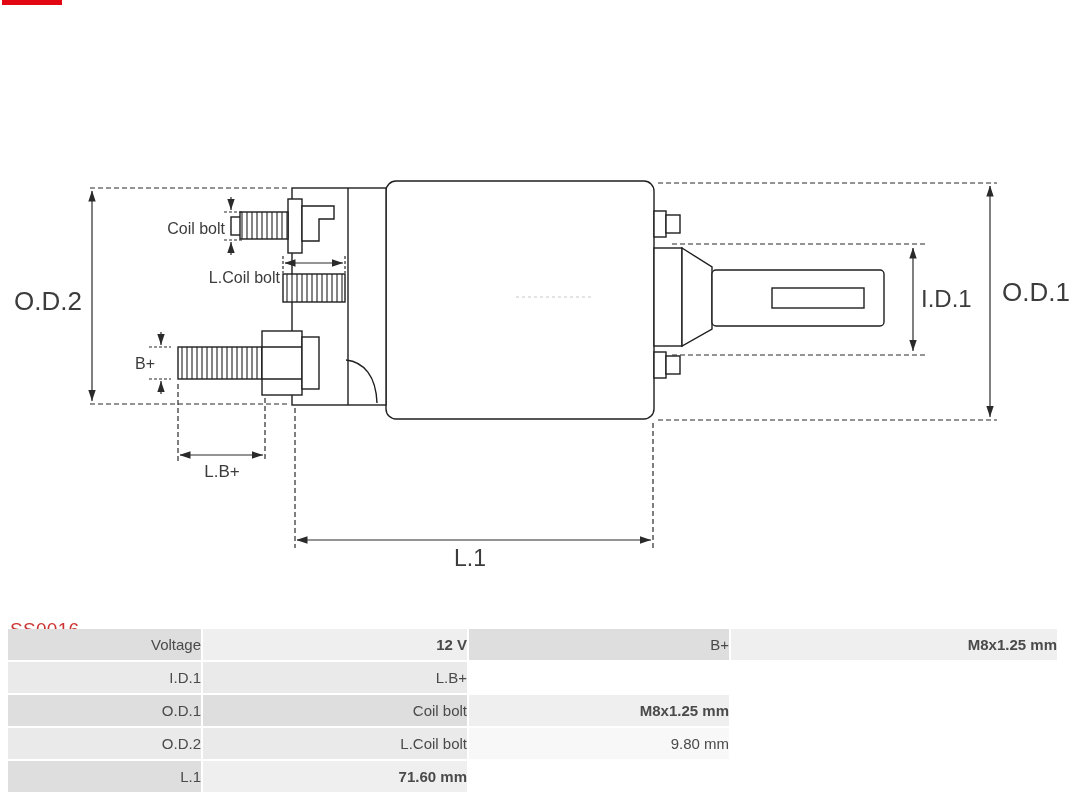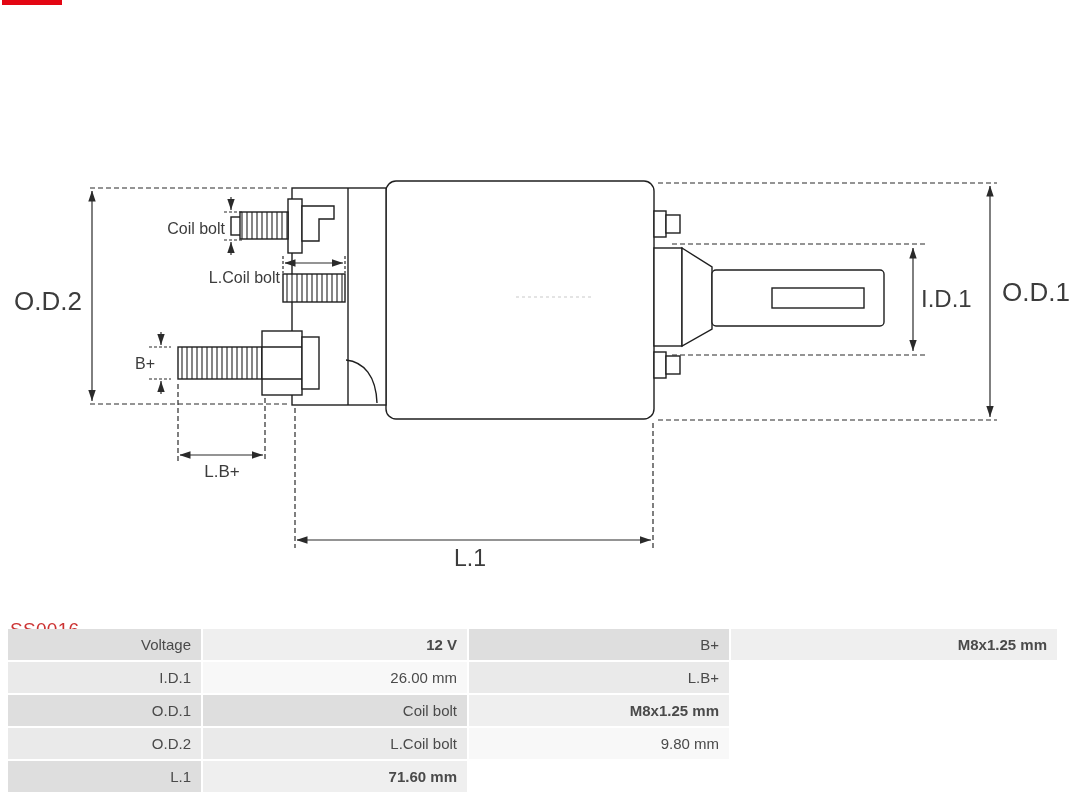--- a/index.html
+++ b/index.html
@@ -11,21 +11,21 @@
   .diagram-wrap{position:absolute;left:0;top:0;width:1080px;height:592px;}
   .part-number{
     position:absolute;left:10px;top:599px;font-size:19px;color:#cc3333;
     letter-spacing:0.3px;
     margin-top:20px;
   }
   .spec-table{position:absolute;left:8px;top:629px;width:1049px;}
   .spec-row{display:grid;grid-template-columns:193px 264px 260px 326px;gap:2px;margin-bottom:2px;}
   .cell{
     height:31px;line-height:31px;font-size:15px;color:#4a4a4a;
-    text-align:right;padding-right:10px;box-sizing:border-box;white-space:nowrap;
+    text-align:right;box-sizing:border-box;white-space:nowrap;
     overflow:hidden;
   }
   .spec-row.odd  .cell.label{background:#dedede;}
   .spec-row.odd  .cell.value{background:#efefef;font-weight:bold;}
   .spec-row.even .cell.label{background:#eaeaea;}
   .spec-row.even .cell.value{background:#f8f8f8;}
   .cell.empty{background:transparent !important;}
   svg text{font-family:"Liberation Sans", sans-serif;}
 </style>
 </head>
@@ -150,21 +150,20 @@
 
 <div class="spec-table">
     <div class="spec-row odd">
       <div class="cell label">Voltage</div>
       <div class="cell value">12 V</div>
       <div class="cell label">B+</div>
       <div class="cell value">M8x1.25 mm</div>
     </div>
     <div class="spec-row even">
       <div class="cell label">I.D.1</div>
-      <div class="cell value">26.00 mm</div>
       <div class="cell label">L.B+</div>
     </div>
     <div class="spec-row odd">
       <div class="cell label">O.D.1</div>
       <div class="cell label">Coil bolt</div>
       <div class="cell value">M8x1.25 mm</div>
     </div>
     <div class="spec-row even">
       <div class="cell label">O.D.2</div>
       <div class="cell label">L.Coil bolt</div>

